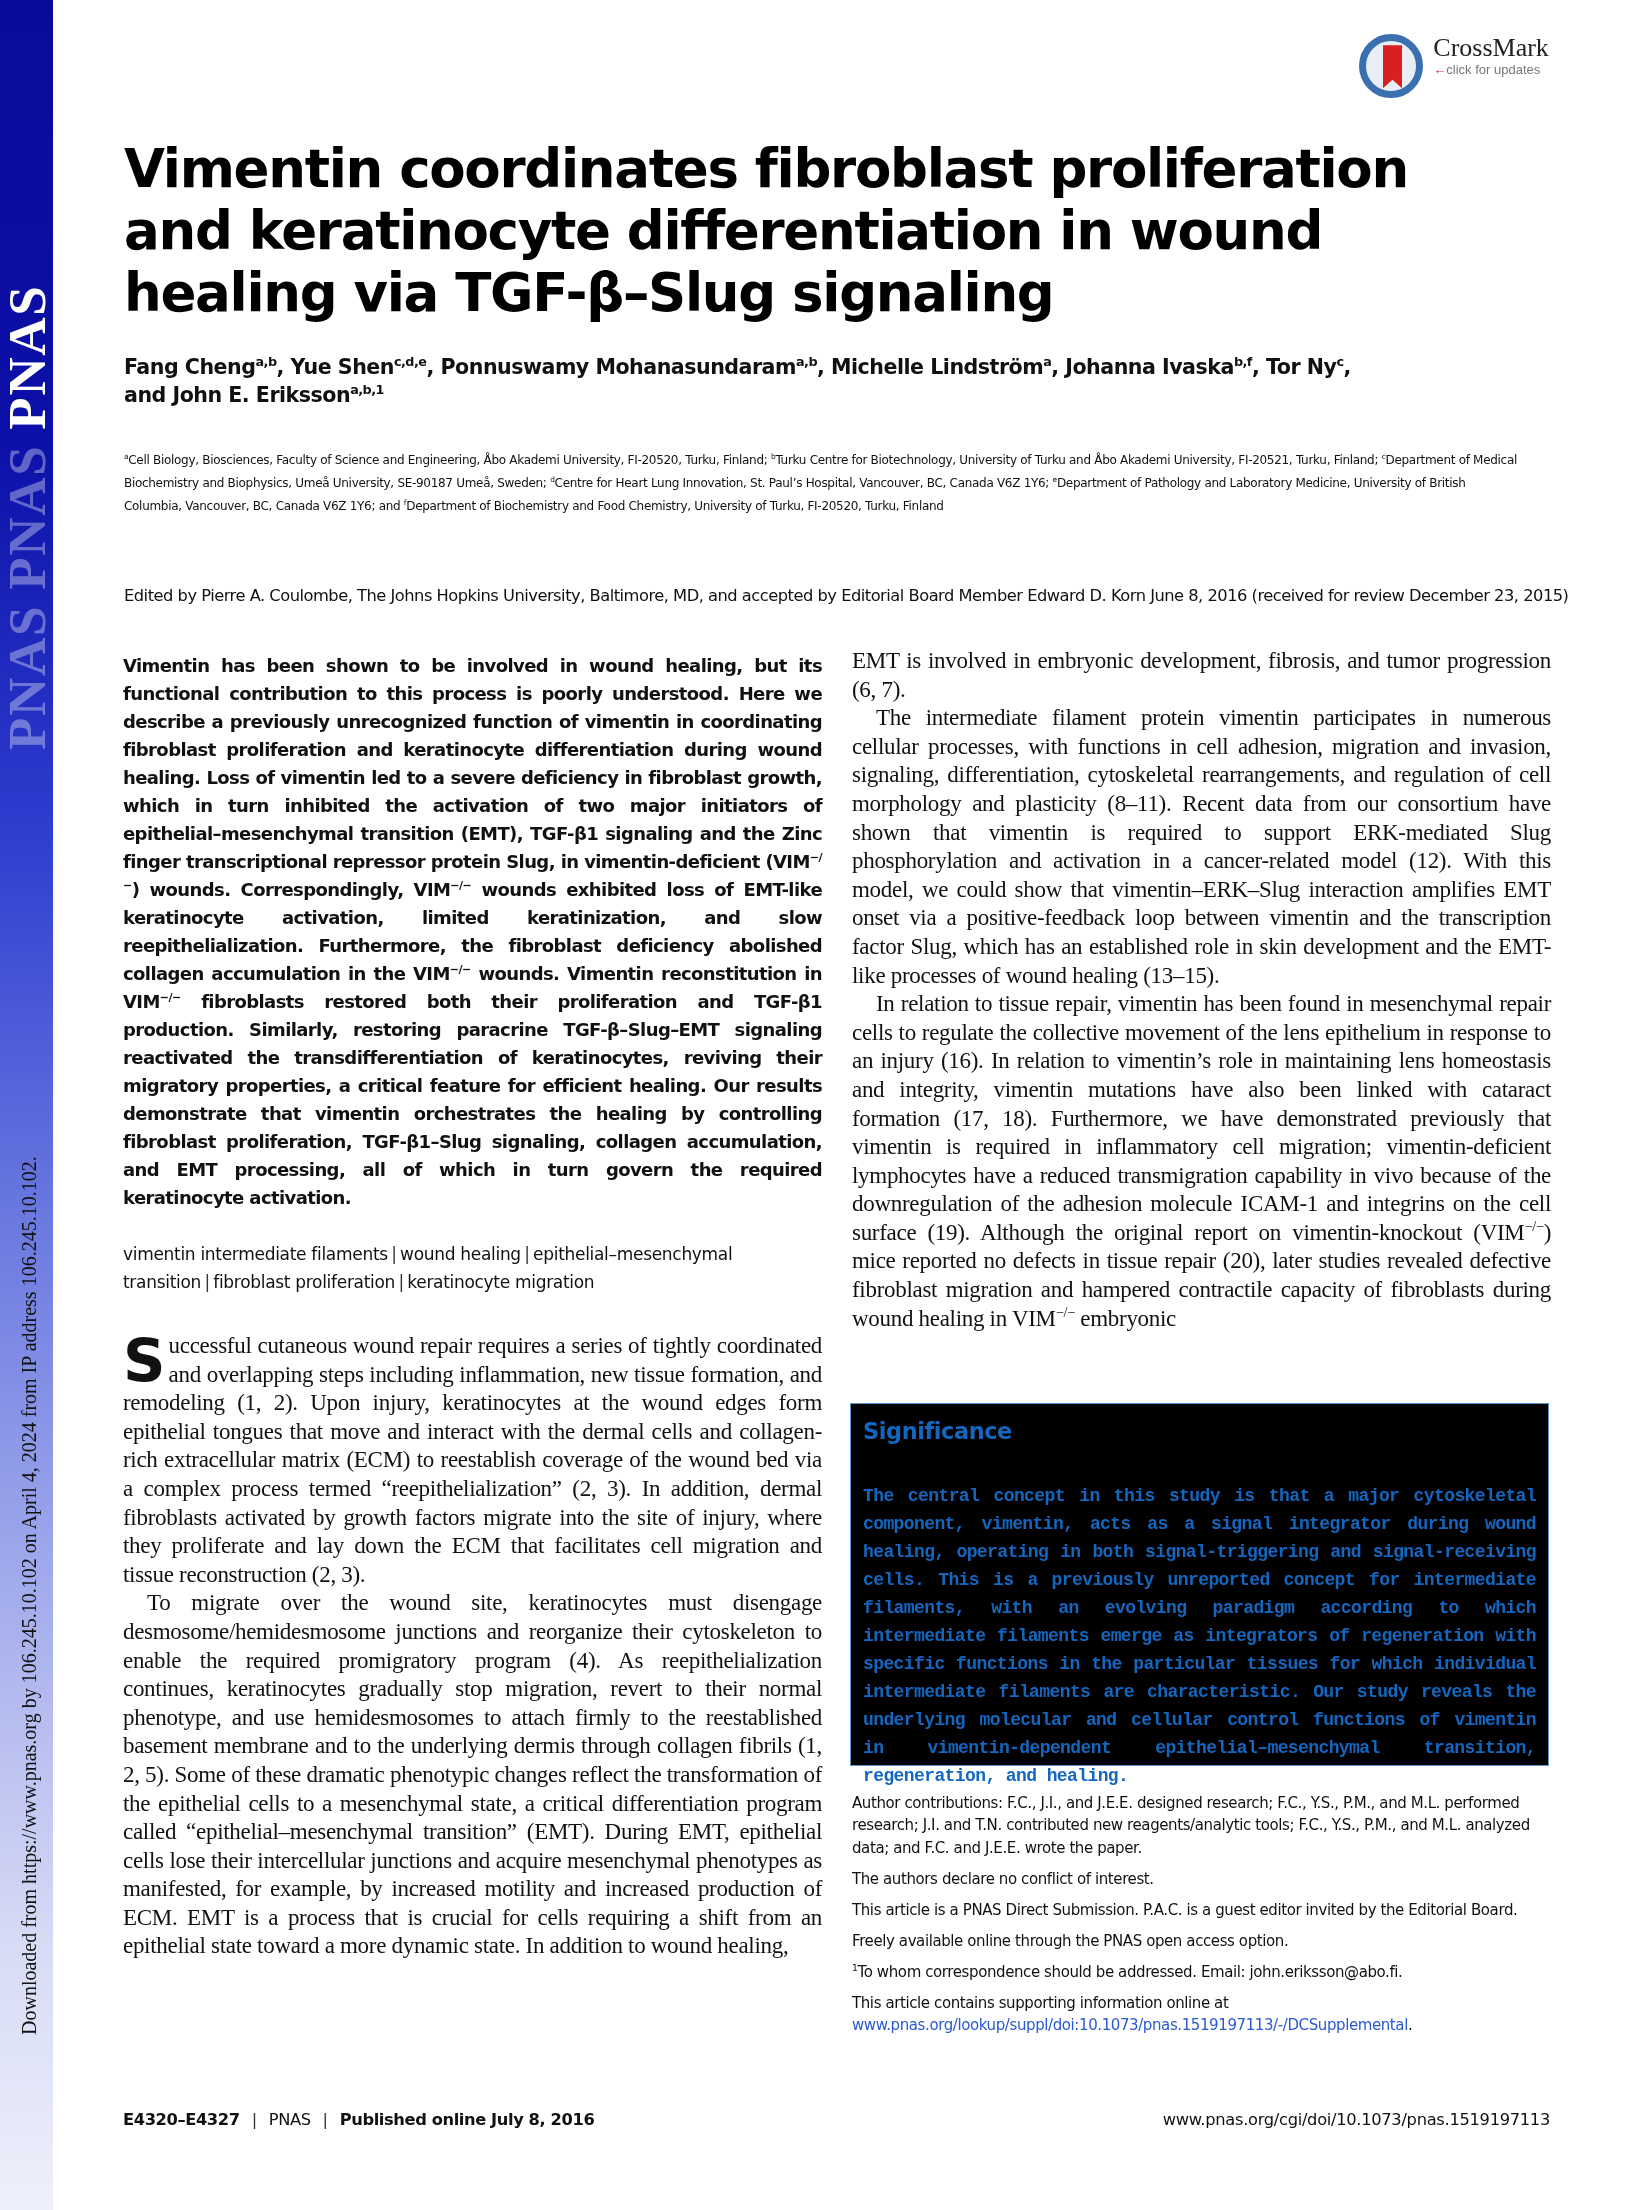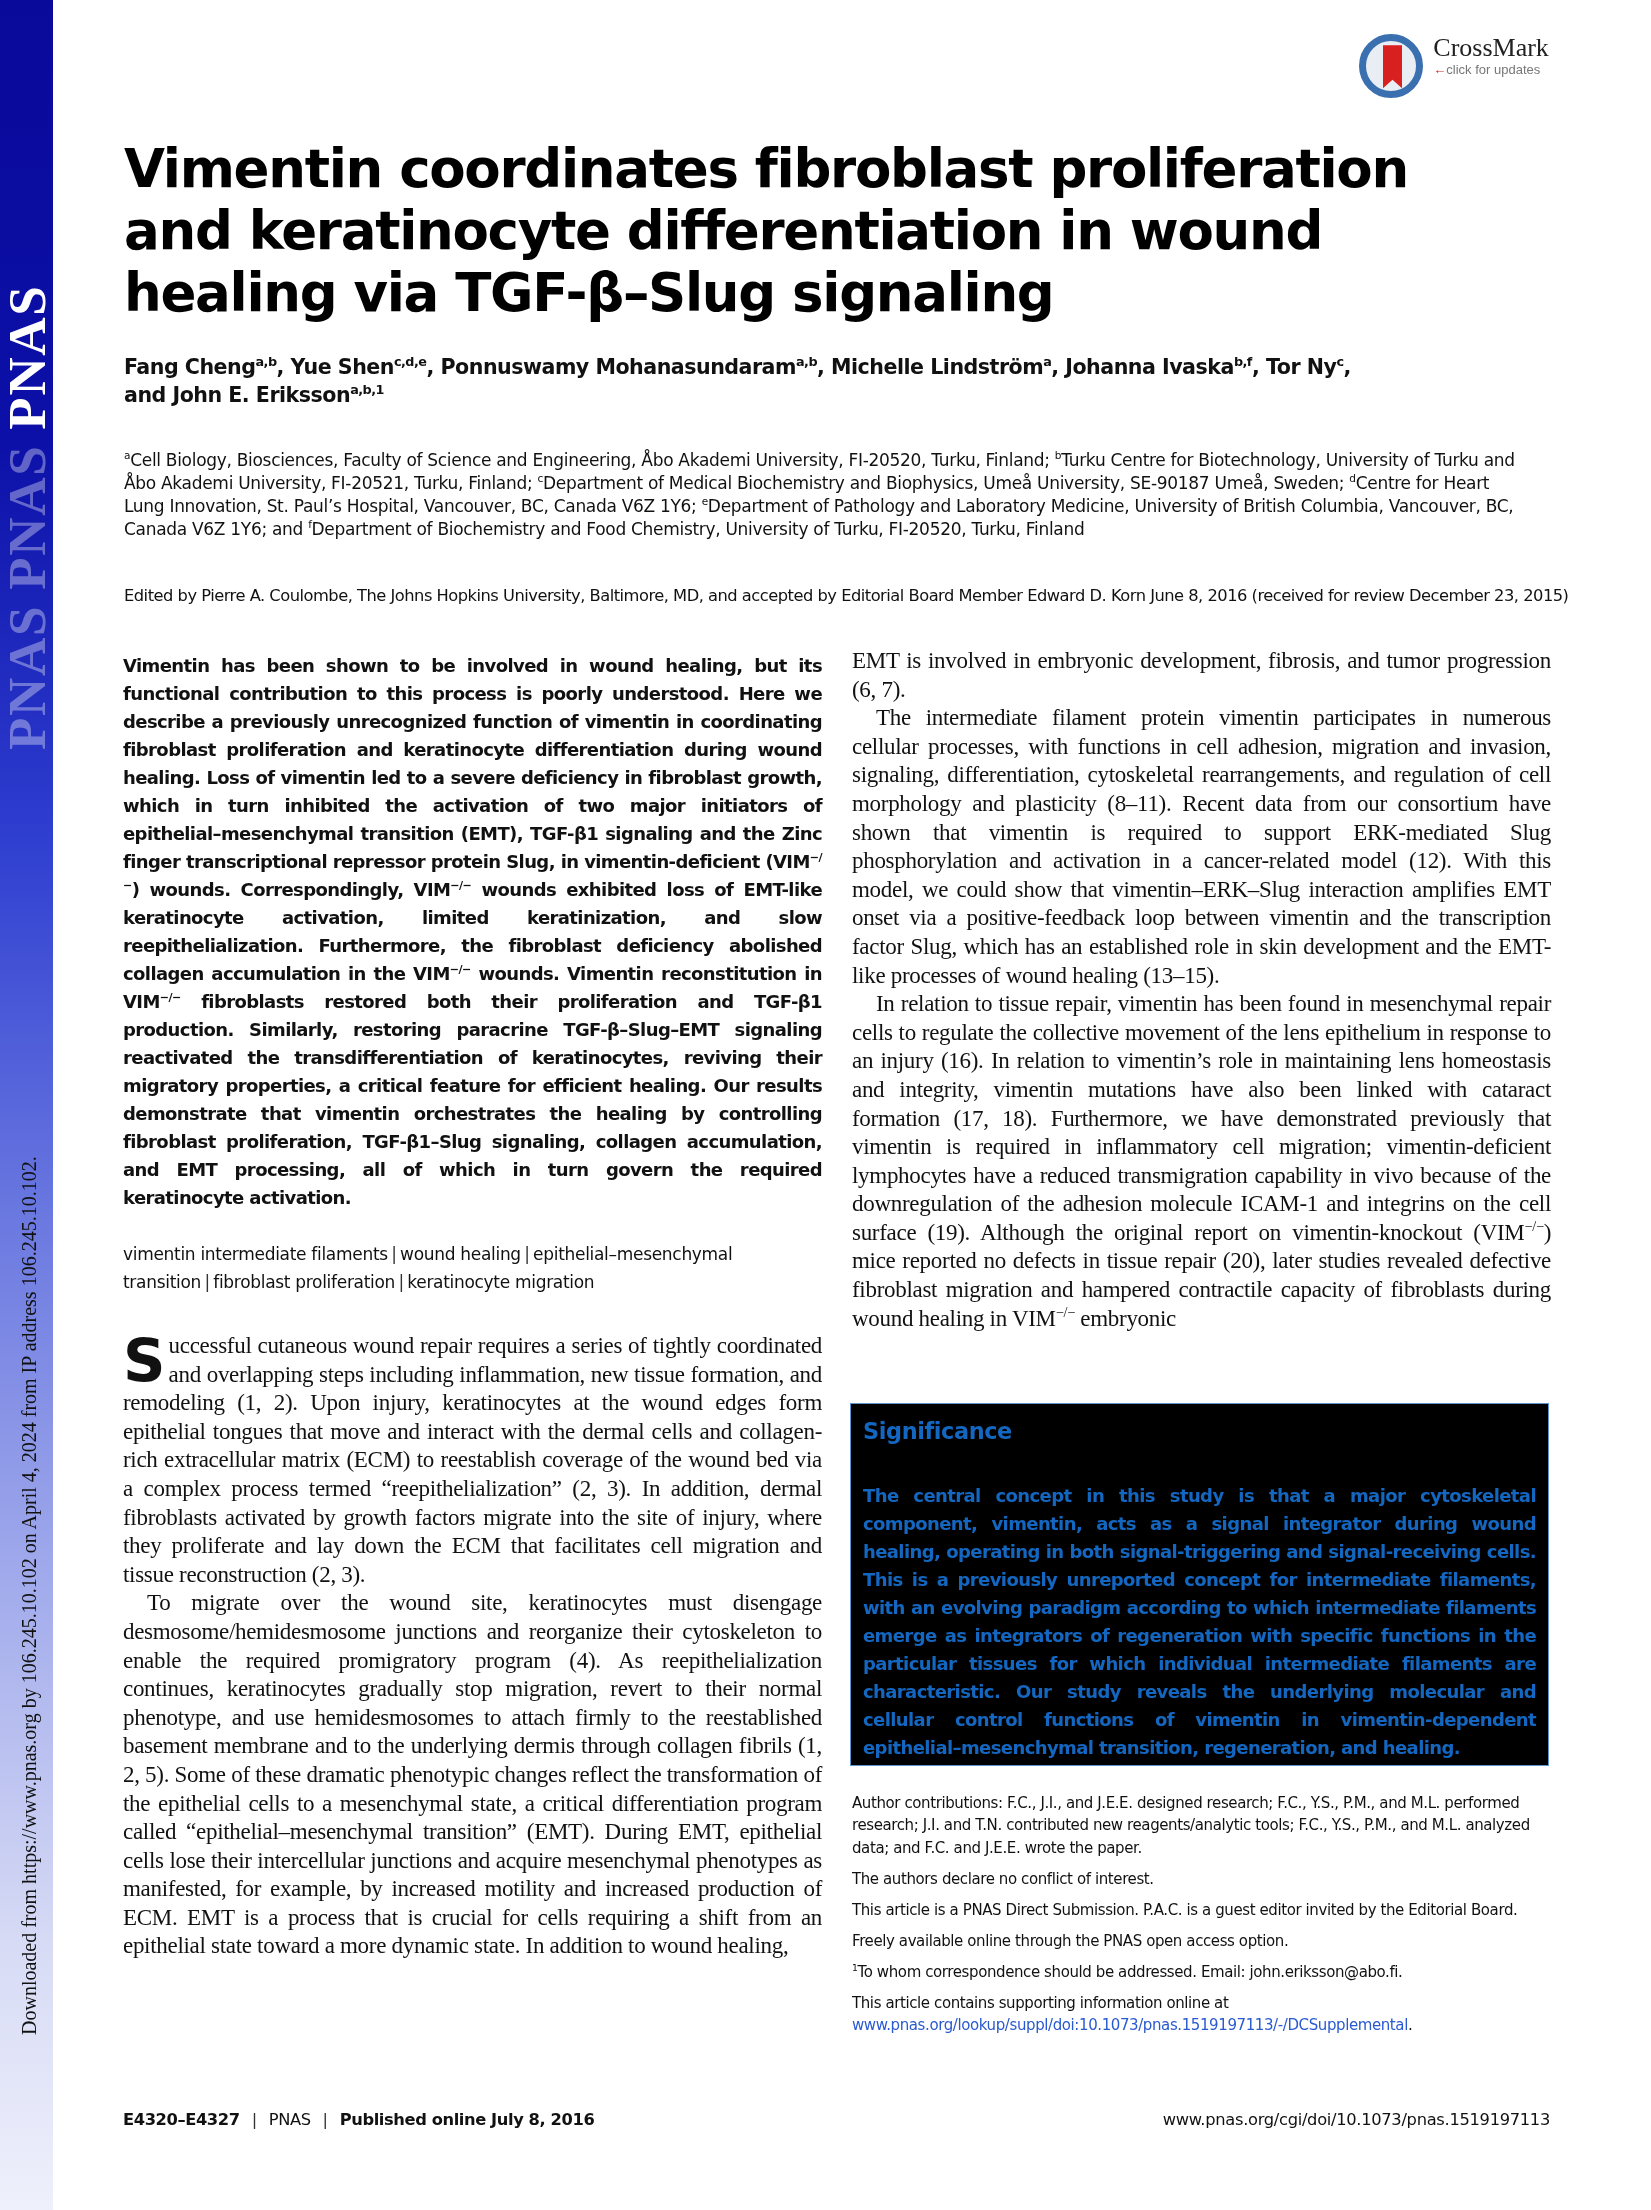--- a/index.html
+++ b/index.html
@@ -37,21 +37,21 @@
     position: absolute; left: 124px; top: 138px; width: 1342px;
     font-family: "DejaVu Sans", sans-serif; font-weight: bold; font-size: 53px; line-height: 62px; letter-spacing: -1.3px; color: #000000;
   }
   .authors {
     position: absolute; left: 124px; top: 353px; width: 1394px;
     font-family: "DejaVu Sans", sans-serif; font-weight: bold; font-size: 20.6px; line-height: 28px; letter-spacing: -0.5px;
   }
   sup { font-size: 0.62em; vertical-align: super; line-height: 0; }
   .affil {
     position: absolute; left: 124px; top: 449px; width: 1402px;
-    font-family: "DejaVu Sans", sans-serif; font-size: 17px; line-height: 23px; letter-spacing: -0.3px;
+    font-family: "DejaVu Sans", sans-serif; font-size: 12px; line-height: 23px; letter-spacing: -0.3px;
   }
   .edited {
     position: absolute; left: 124px; top: 585px; width: 1445px;
     font-family: "DejaVu Sans", sans-serif; font-size: 16.3px; line-height: 22.4px; letter-spacing: -0.5px;
   }
   .abstract {
     position: absolute; left: 123px; top: 652px; width: 699px;
     font-family: "DejaVu Sans", sans-serif; font-weight: bold; font-size: 18px; line-height: 28px; letter-spacing: -0.6px; text-align: justify;
   }
   .keywords {
@@ -66,21 +66,21 @@
   .body-right { position: absolute; left: 852px; top: 647px; width: 699px; }
   .body-left p, .body-right p { margin: 0; text-indent: 24px; }
   .body-left p.first, .body-right p.first { text-indent: 0; }
   .dropcap { float: left; font-family: "DejaVu Sans", sans-serif; font-weight: bold; font-size: 59px; line-height: 52px; margin: 3.4px 3.4px 0 0; }
   .significance {
     position: absolute; left: 850px; top: 1403px; width: 699px; height: 363px; box-sizing: border-box;
     background: #000000; border: 1.7px solid #5b94cf; padding: 13.8px 12px;
     font-family: "DejaVu Sans", sans-serif; color: #1467c0;
   }
   .sig-title { font-weight: bold; font-size: 22.4px; letter-spacing: -0.4px; margin-bottom: 38px; }
-  .sig-body { font-weight: bold; font-size: 18px; line-height: 28px; letter-spacing: -0.6px; text-align: justify; }
+  .sig-body { font-weight: bold; font-size: 18px; line-height: 28px; letter-spacing: -0.6px; text-align: justify; font-family: Liberation Mono, monospace; }
   .notes {
     position: absolute; left: 852px; top: 1792px; width: 697px;
     font-family: "DejaVu Sans", sans-serif; font-size: 15px; line-height: 22.4px; letter-spacing: -0.4px; color: #111;
   }
   .notes p { margin: 0 0 8.6px 0; }
   .notes a { color: #2a5ad1; text-decoration: none; }
   .footer-left {
     position: absolute; left: 123px; top: 2110px;
     font-family: "DejaVu Sans", sans-serif; font-size: 16.3px; letter-spacing: -0.4px;
   }

